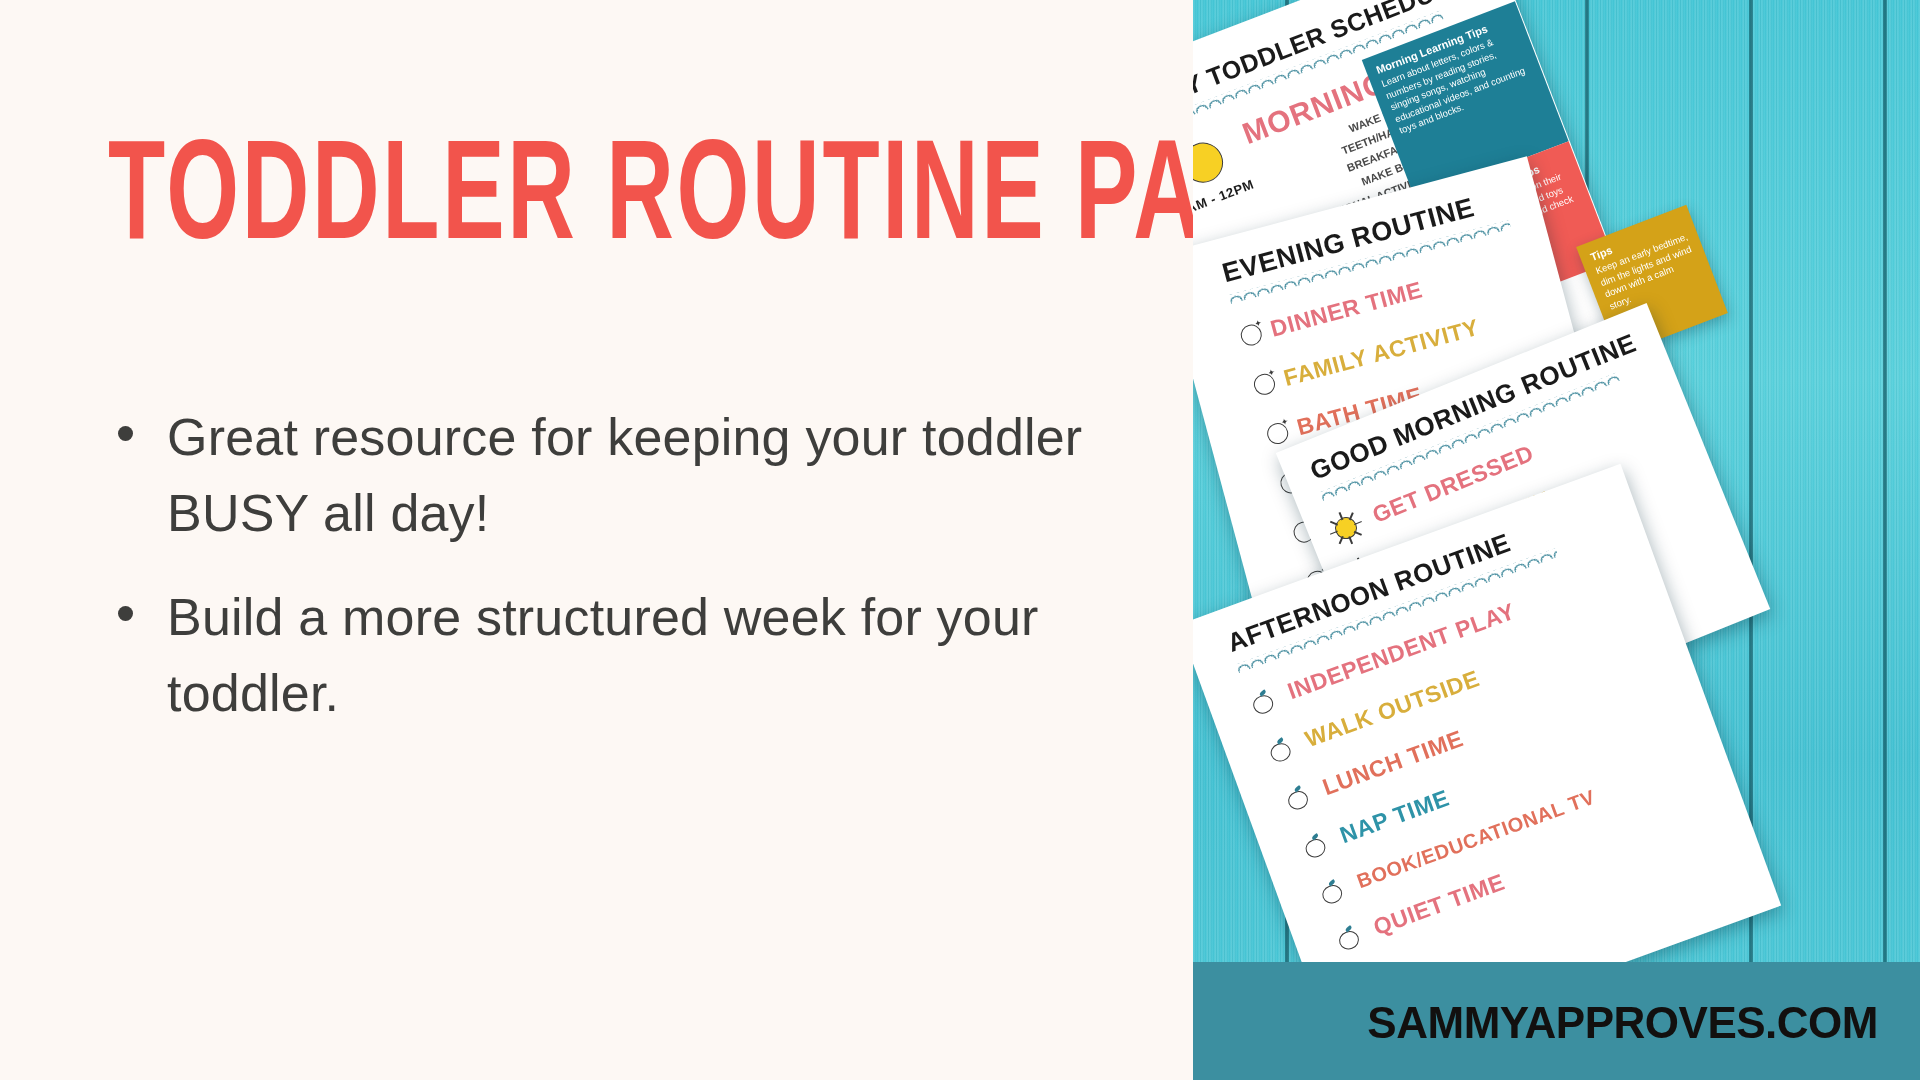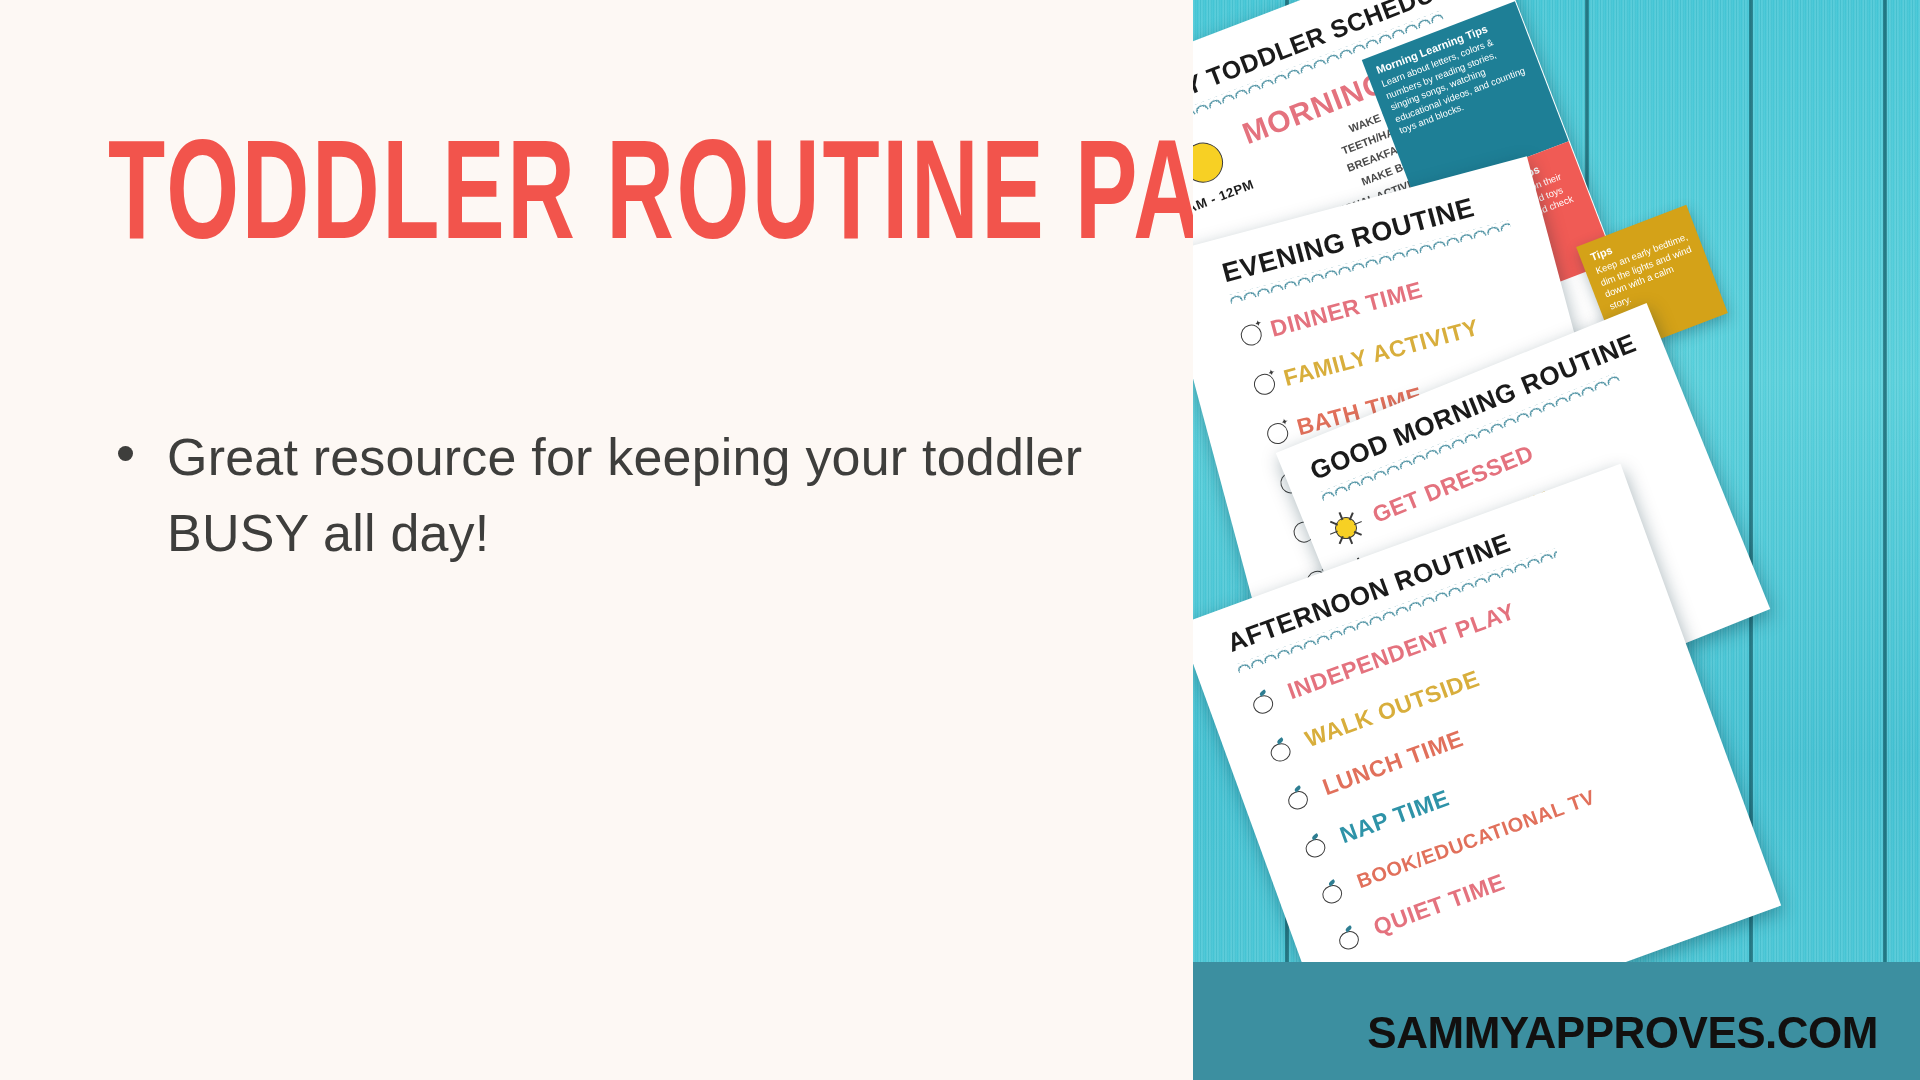--- a/index.html
+++ b/index.html
@@ -27,21 +27,21 @@
     font-size:104px;
     line-height:1.0;
     letter-spacing:3px;
     transform:scaleY(1.36) scaleX(0.9);
     transform-origin:left top;
     white-space:nowrap;
   }
 
   #bullet-list {
     position:absolute;
-    left:118px; top:420px;
+    left:118px; top:400px;
     width:1020px;
     list-style:none;
   }
   .bullet-item {
     display:flex;
     align-items:flex-start;
     margin-bottom:28px;
   }
   .bullet-dot {
     flex:0 0 auto;
@@ -93,21 +93,21 @@
   #bottom-band {
     position:absolute;
     left:-40px; right:-40px; bottom:0;
     height:118px;
     background:#3C8FA0;
     border-radius:22px 26px 0 0;
   }
 
   #watermark {
     position:absolute;
-    right:42px; bottom:22px;
+    right:42px; bottom:32px;
     color:#12100F;
     font-size:44px;
     font-weight:700;
     letter-spacing:-0.5px;
     white-space:nowrap;
     z-index:40;
   }
 
   
   .sheet {
@@ -235,20 +235,24 @@
 <body>
 
 <div id="left-panel">
 
   <div id="page-title">TODDLER ROUTINE PACKET</div>
 
   <ul id="bullet-list">
     <li class="bullet-item">
       <span class="bullet-dot"></span>
       <span class="bullet-text">Great resource for keeping your toddler BUSY all day!</span>
+    </li>
+    <li class="bullet-item">
+      <span class="bullet-dot"></span>
+      <span class="bullet-text">Build a more structured week for your toddler.</span>
     </li>
   </ul>
 </div>
 
 <div id="photo-panel">
 
   <div class="wood"></div>
   <div class="plank-seam" style="left:92px"></div>
   <div class="plank-seam" style="left:230px"></div>
   <div class="plank-seam" style="left:392px"></div>

